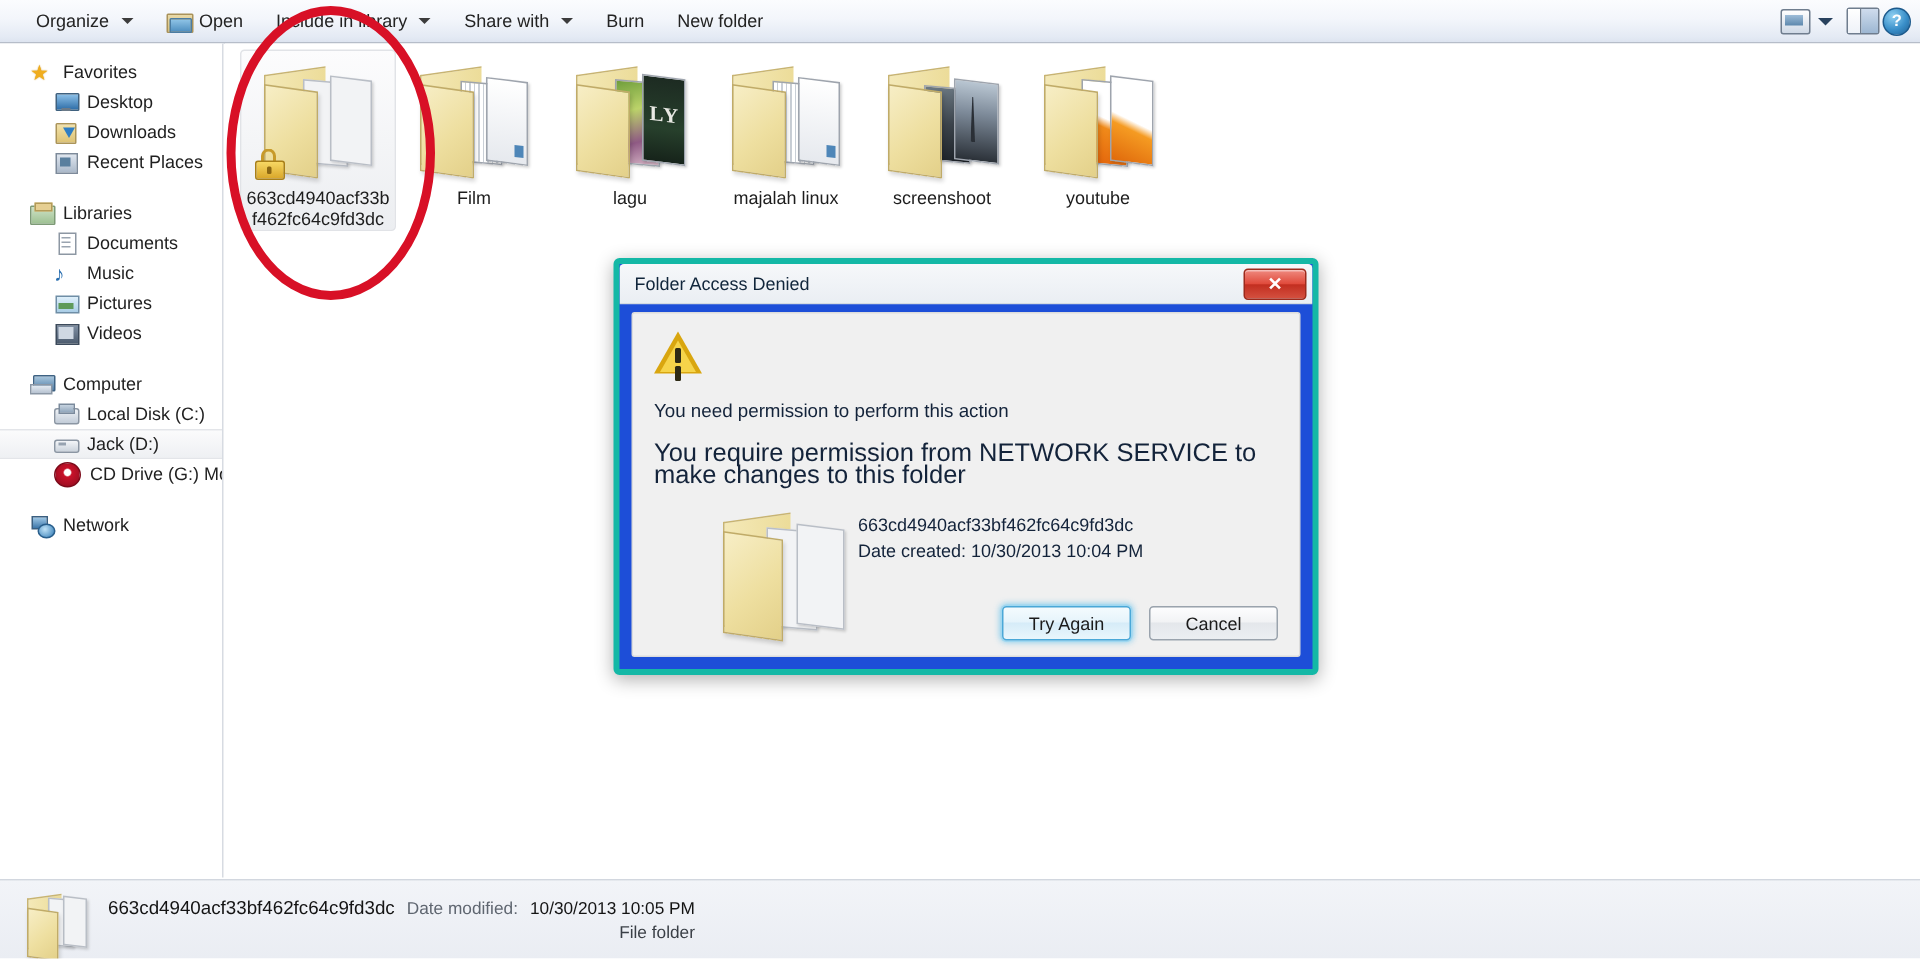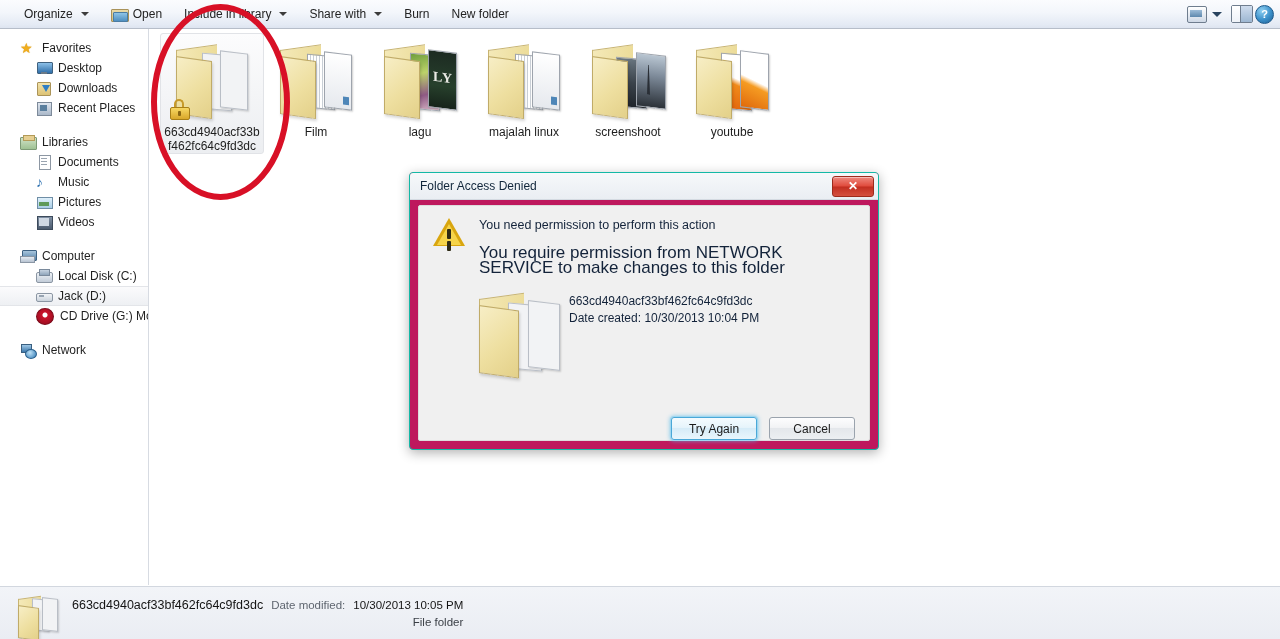--- a/index.html
+++ b/index.html
@@ -218,21 +218,21 @@
   
   .redcircle {
     position:absolute; left:151px; top:4px; width:139px; height:196px;
     border: 6px solid #d81026; border-radius:50%; z-index:40; pointer-events:none;
     box-sizing:border-box;
   }
 
   
   .dialog {
     position:absolute; left:409px; top:172px; width:470px; height:278px;
-    background:#be185d; border:1px solid #14b8a6; border-radius:4px;
+    background:#1d4ed8; border:4px solid #14b8a6; border-radius:4px;
     box-shadow: 0 3px 12px rgba(0,0,0,0.30);
     z-index: 60; box-sizing:border-box;
   }
   .dlg-title {
     height:26px; display:flex; align-items:center; justify-content:space-between;
     padding:0 4px 0 10px;
     background: linear-gradient(to bottom,#f6f8fa,#eaeef3);
     border-bottom:1px solid #d4dae1; border-radius:3px 3px 0 0;
   }
   .dlg-title-text { font-size:12px; color:#11263b; }
@@ -241,21 +241,21 @@
     background: linear-gradient(to bottom,#ef8a80 0%,#e04b3c 48%,#c22e20 52%,#d4503f 100%);
     border:1px solid #9c2a1c;
     color:#ffffff; font-size:12px; font-weight:bold; line-height:18px; text-align:center;
     box-shadow: inset 0 1px 0 rgba(255,255,255,.45);
   }
   .dlg-body {
     position:absolute; left:8px; top:32px; right:8px; bottom:8px;
     background:#f0f0f0; border:1px solid #dcdcdc; border-radius:2px;
     box-sizing:border-box;
   }
-  .warn-row { display:flex; gap:14px; padding:12px 14px 0 14px; }
+  .warn-row { display:flex; gap:14px; padding:12px 14px 0 14px;flex-direction:column; }
   .warn-tri { width:32px; height:29px; flex:0 0 32px; position:relative; }
   .warn-tri:before {
     content:""; position:absolute; left:0; top:0; width:0; height:0;
     border-left:16px solid transparent; border-right:16px solid transparent;
     border-bottom:28px solid #d9a60f;
   }
   .warn-tri:after {
     content:""; position:absolute; left:4px; top:6px; width:0; height:0;
     border-left:12px solid transparent; border-right:12px solid transparent;
     border-bottom:21px solid #f6d44a;
@@ -272,21 +272,21 @@
   .file-row { display:flex; gap:10px; padding:10px 14px 0 54px; }
   .file-ico { width:86px; height:98px; flex:0 0 86px; position:relative; }
   .file-ico .fd { left:6px; top:10px; width:80px; height:80px; }
   .file-ico .fd .back { width:44px; height:68px; }
   .file-ico .fd .s1 { left:29px; top:9px; width:32px; height:64px; }
   .file-ico .fd .s2 { left:49px; top:7px; width:30px; height:65px; }
   .file-ico .fd .front { width:38px; height:66px; }
   .file-meta { padding-top:8px; font-size:12px; color:#13233a; line-height:17px; }
 
   .dlg-buttons {
-    position:absolute; right:14px; bottom:0; display:flex; gap:12px;
+    position:absolute; right:14px; bottom:10px; display:flex; gap:12px;
   }
   .btn {
     min-width:86px; height:23px; padding:0 12px;
     font-size:12px; color:#1b1b1b; line-height:22px; text-align:center;
     background: linear-gradient(to bottom,#fdfdfe 0%,#f2f3f5 45%,#e4e7eb 50%,#eceff2 100%);
     border:1px solid #9aa3ad; border-radius:3px; cursor:pointer; box-sizing:border-box;
   }
   .btn.default {
     border:1px solid #4aa8d8;
     box-shadow: 0 0 0 1px #9fd7f0, 0 0 4px 1px rgba(90,190,235,.75);

